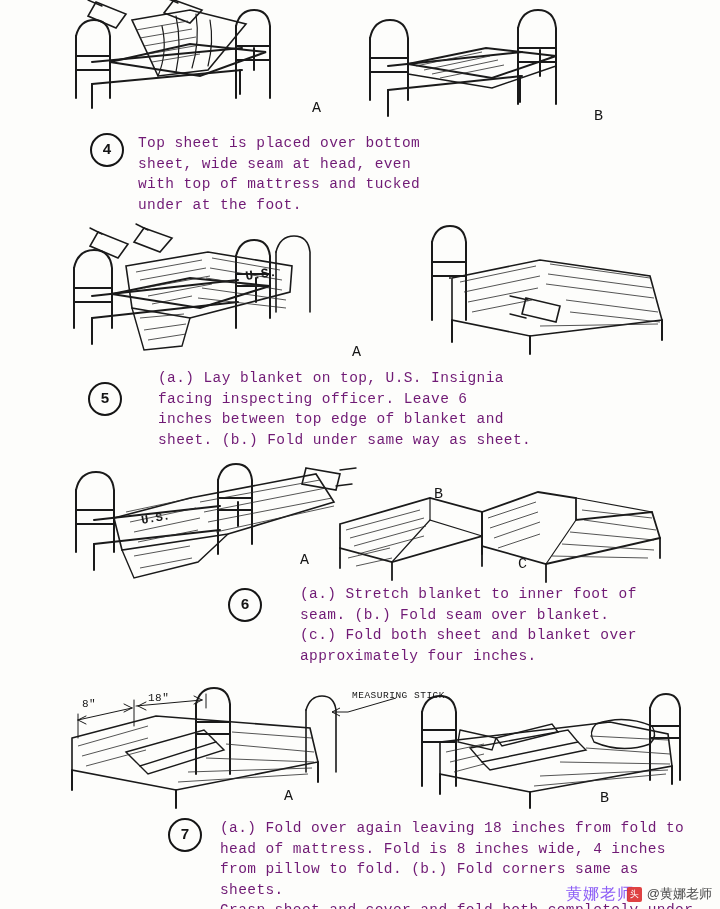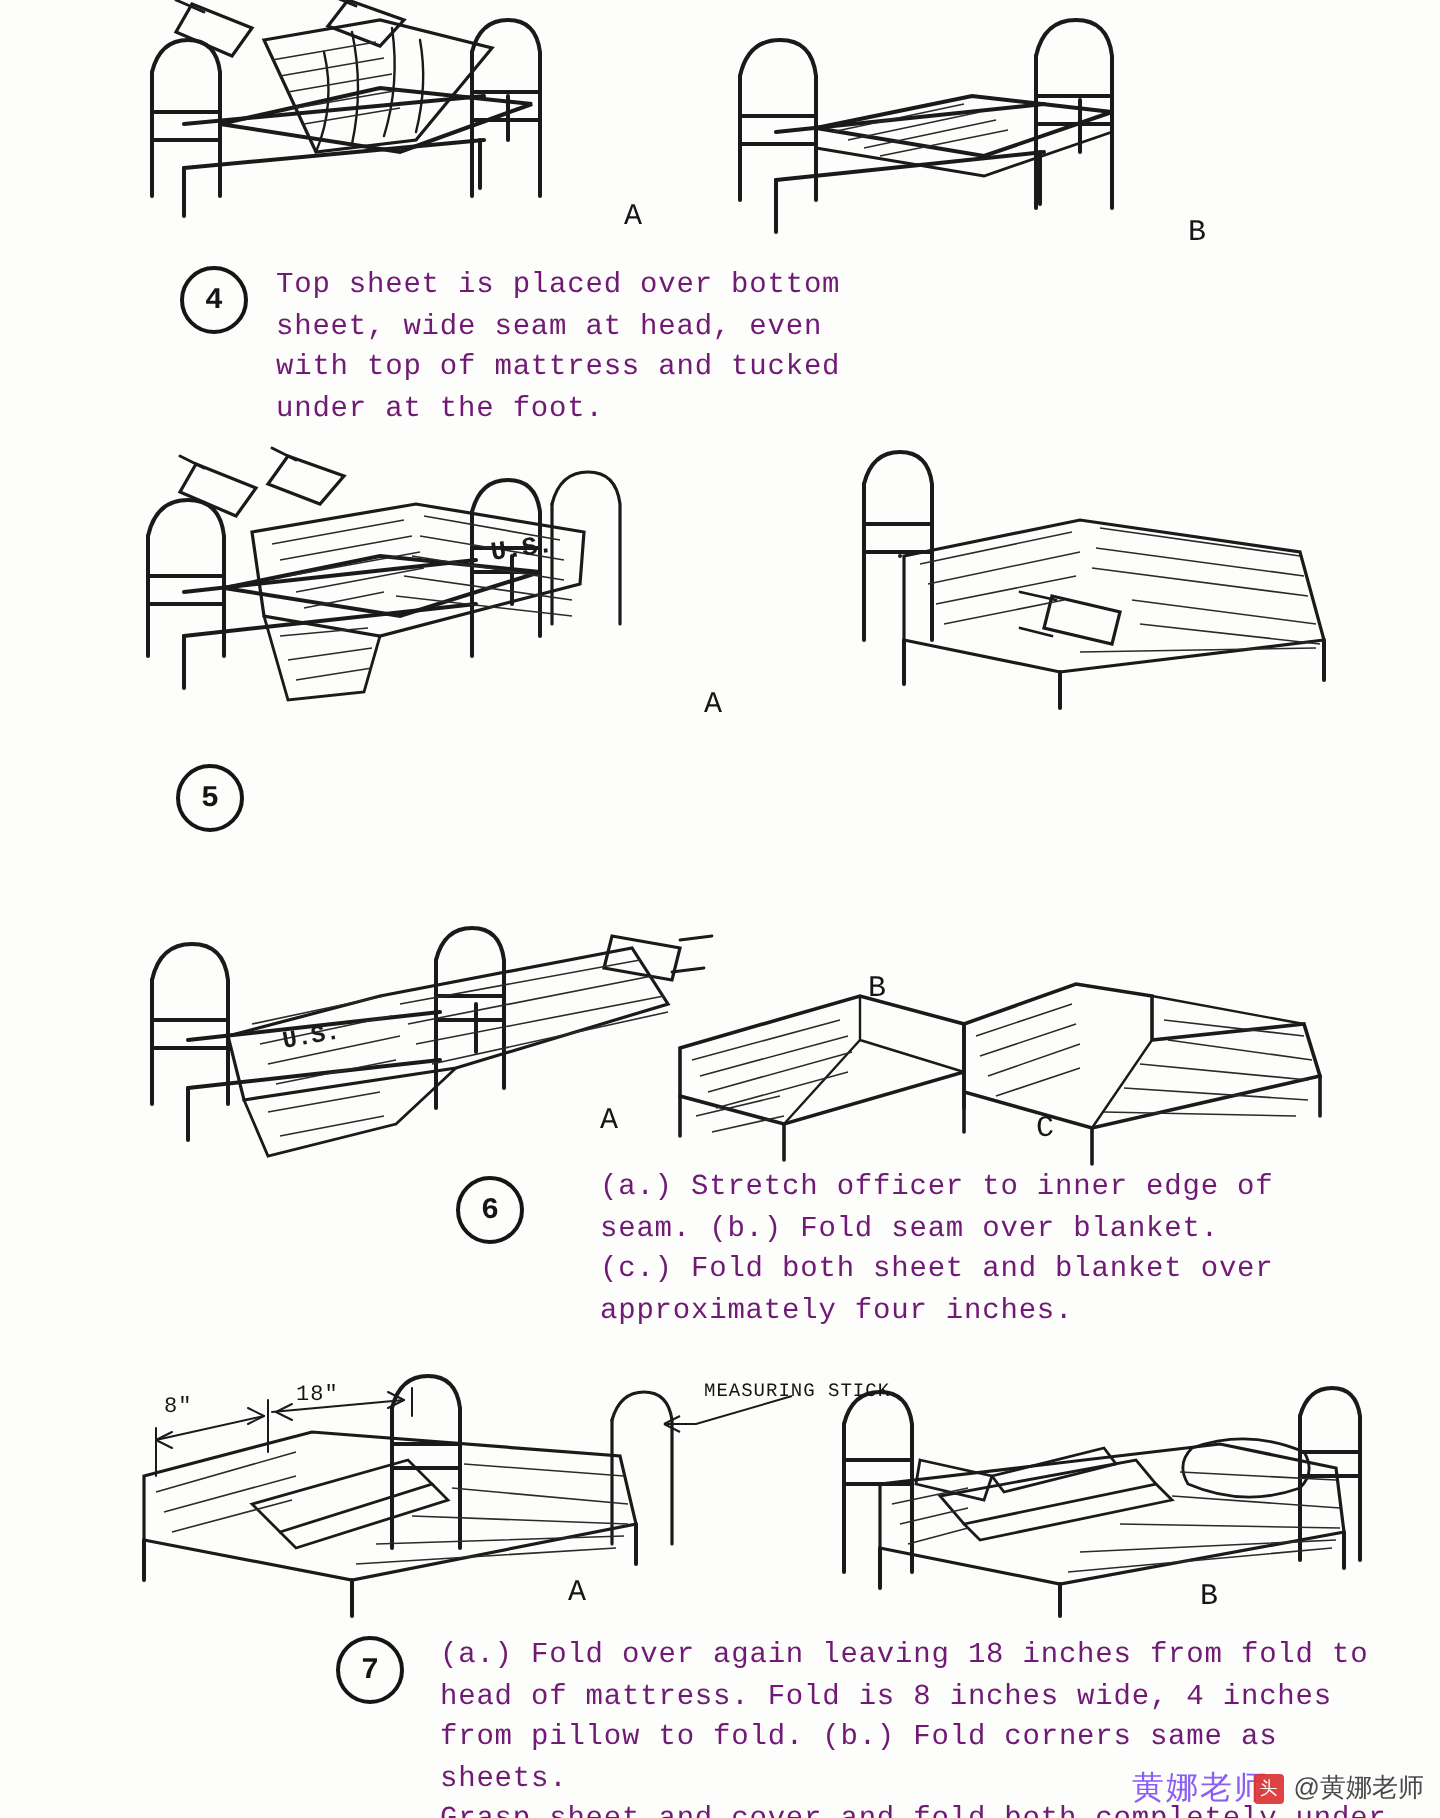--- a/index.html
+++ b/index.html
@@ -235,20 +235,24 @@
         <path d="M60 66 l76 -16 M64 76 l76 -16 M68 86 l70 -14 M72 96 l60 -12
                  M150 48 l100 14 M148 58 l104 14 M146 68 l108 14 M166 84 l92 12 M170 96 l90 10 M140 110 l118 -2"></path>
       </g>
     </svg>
   </div>
 
   <div class="panel-label" style="left:352px; top:344px;">A</div>
 
   <div class="step" style="left:88px; top:368px; width:600px;">
     <div class="step-num" style="margin-top:14px;">5</div>
+    <div class="step-text" style="margin-left:22px;">(a.) Lay blanket on top, U.S. Insignia
+facing inspecting officer. Leave 6
+inches between top edge of blanket and
+sheet. (b.) Fold under same way as sheet.</div>
   </div>
 
   <div class="fig" style="left:48px; top:452px;">
     <svg width="320" height="140" viewBox="0 0 320 140">
       <g fill="none" stroke="#1a1a1a" stroke-width="2" stroke-linecap="round">
         <path d="M28 38 q4 -18 20 -18 q16 0 18 18 l0 62"></path>
         <path d="M28 38 l0 62"></path>
         <path d="M28 58 l38 0 M28 72 l38 0"></path>
         <path d="M170 28 q4 -16 18 -16 q14 0 16 16 l0 64"></path>
         <path d="M170 28 l0 64"></path>
@@ -300,21 +304,21 @@
       </g>
     </svg>
   </div>
 
   <div class="panel-label" style="left:300px; top:552px;">A</div>
   <div class="panel-label" style="left:434px; top:486px;">B</div>
   <div class="panel-label" style="left:518px; top:556px;">C</div>
 
   <div class="step" style="left:228px; top:584px; width:470px;">
     <div class="step-num" style="margin-top:4px;">6</div>
-    <div class="step-text" style="margin-left:24px;">(a.) Stretch officer to inner edge of
+    <div class="step-text" style="margin-left:24px;">(a.) Stretch blanket to inner foot of
 seam. (b.) Fold seam over blanket.
 (c.) Fold both sheet and blanket over
 approximately four inches.</div>
   </div>
 
   <div class="fig" style="left:56px; top:686px;">
     <svg width="330" height="125" viewBox="0 0 330 125">
       <g fill="none" stroke="#1a1a1a" stroke-width="2" stroke-linecap="round">
 
         <path d="M140 18 q4 -16 18 -16 q14 0 16 16 l0 70"></path>

